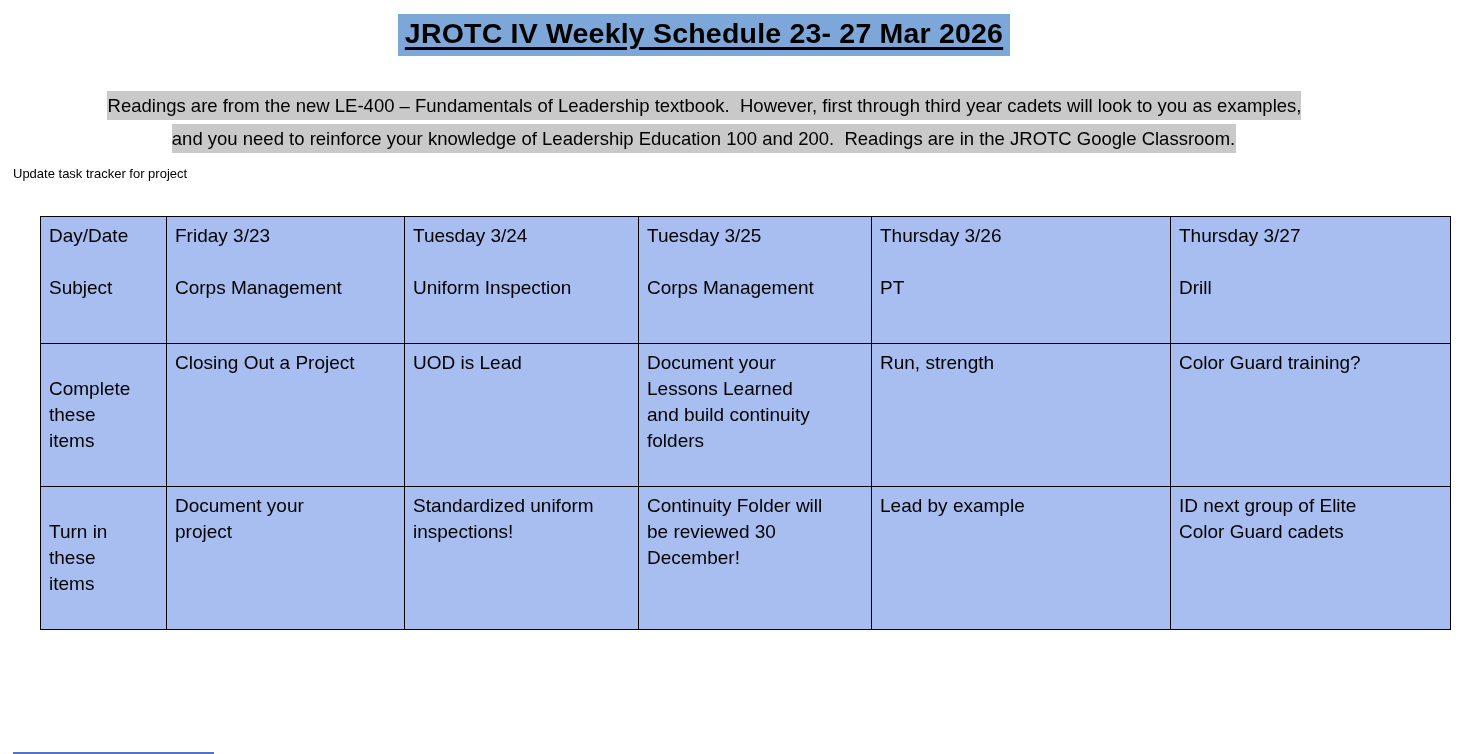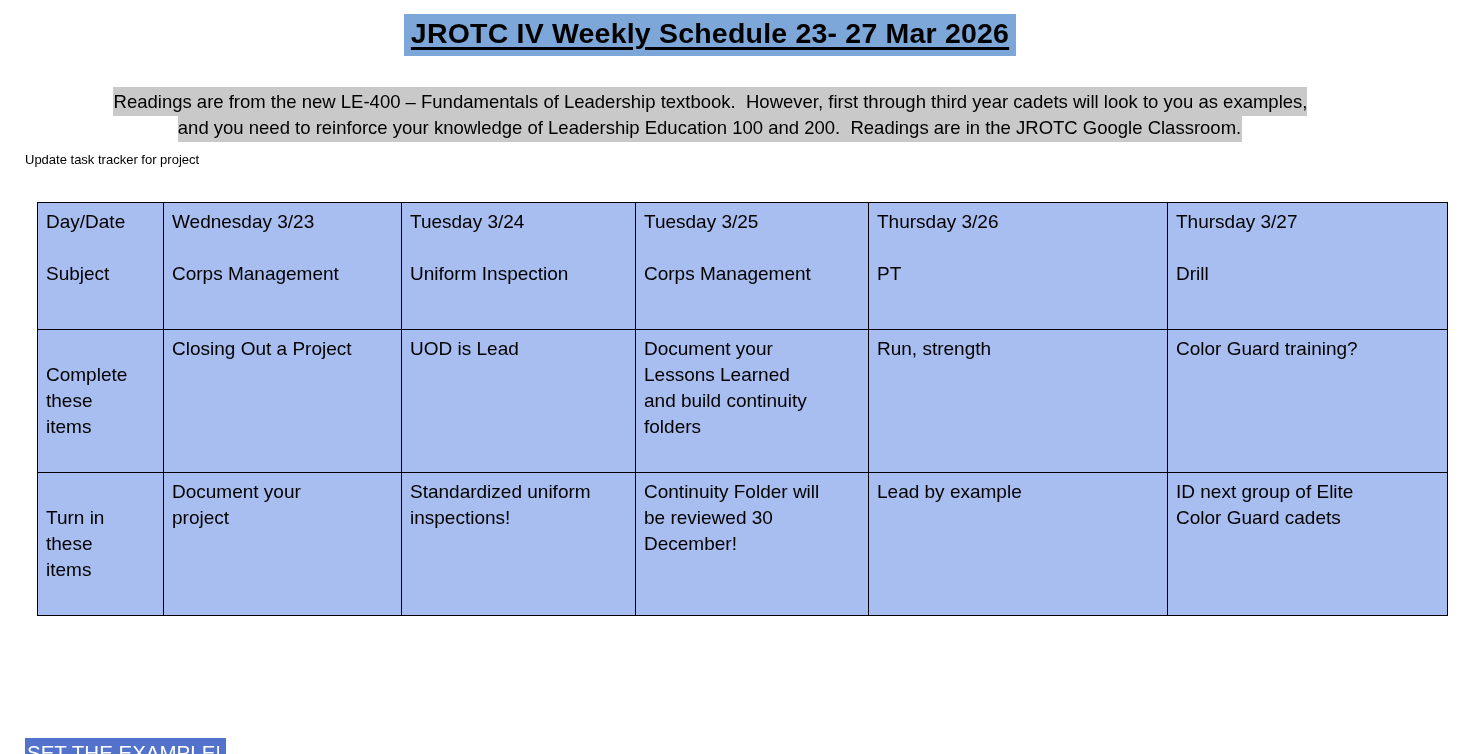--- a/index.html
+++ b/index.html
@@ -9,21 +9,21 @@
     width: 1475px;
     height: 754px;
     overflow: hidden;
     font-family: "Liberation Sans", sans-serif;
     color: #000000;
   }
   .page {
     box-sizing: border-box;
     width: 1416px;
     height: 754px;
-    padding: 14px 21px 0 25px;
+    padding: 14px 21px 0 13px;
   }
   
   .title-row {
     text-align: center;
     margin: 0;
   }
   .title-hl {
     display: inline-block;
     background: var(--title-hl, #7ca7d8);
     font-size: 28.5px;
@@ -32,38 +32,38 @@
     text-decoration-thickness: 3px;
     text-underline-offset: 4px;
     padding: 3px 7px 6px 7px;
     letter-spacing: 0.2px;
   }
   
   .intro {
     margin: 33px 0 0 0;
     text-align: center;
     font-size: 18.5px;
-    line-height: 26px;
+    line-height: 33px;
   }
   .intro-hl {
     background: var(--intro-hl, #c9c9c9);
     padding: 4px 1px;
     white-space: pre-wrap;
   }
   .note {
     margin: 7px 0 0 0;
     font-size: 13px;
     line-height: 24px;
     text-align: left;
   }
   
   table.schedule {
     border-collapse: collapse;
     table-layout: fixed;
-    margin: 30px 0 0 12px;
+    margin: 30px 0 0 27px;
     width: 1410px;
   }
   table.schedule td {
     border: 1.6px solid var(--table-border, #000000);
     background: var(--cell-bg, #a8bef0);
     vertical-align: top;
     box-sizing: border-box;
     padding: 6px 8px;
     font-size: 19px;
     line-height: 26px;
@@ -108,21 +108,21 @@
       <col style="width:234px">
       <col style="width:233px">
       <col style="width:299px">
       <col style="width:280px">
     </colgroup>
     <tbody>
       <tr class="r1">
         <td>Day/Date
 
 Subject</td>
-        <td>Wednesday 3/23
+        <td>Friday 3/23
 
 Corps Management</td>
         <td>Tuesday 3/24
 
 Uniform Inspection</td>
         <td>Tuesday 3/25
 
 Corps Management</td>
         <td>Thursday 3/26
 

